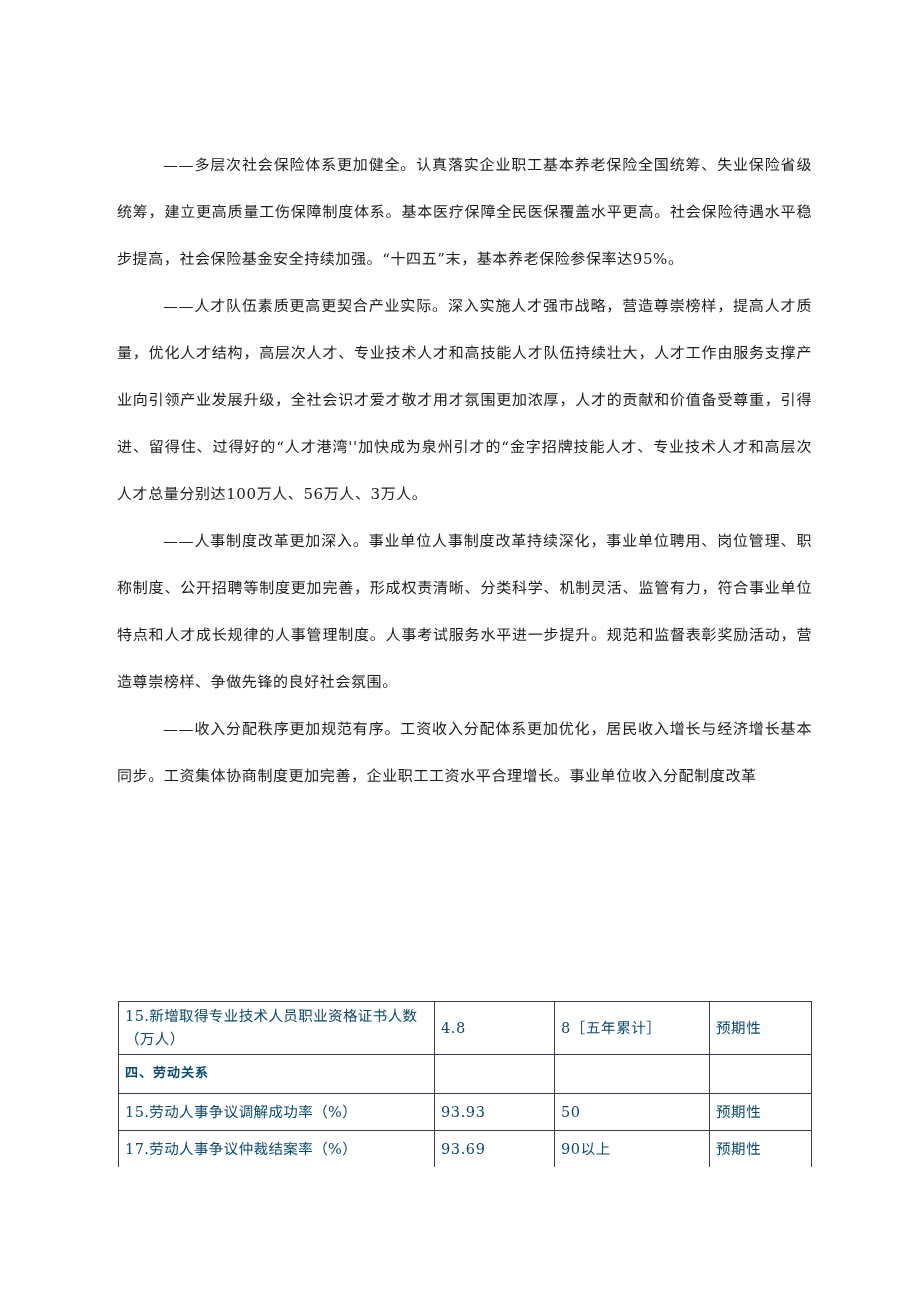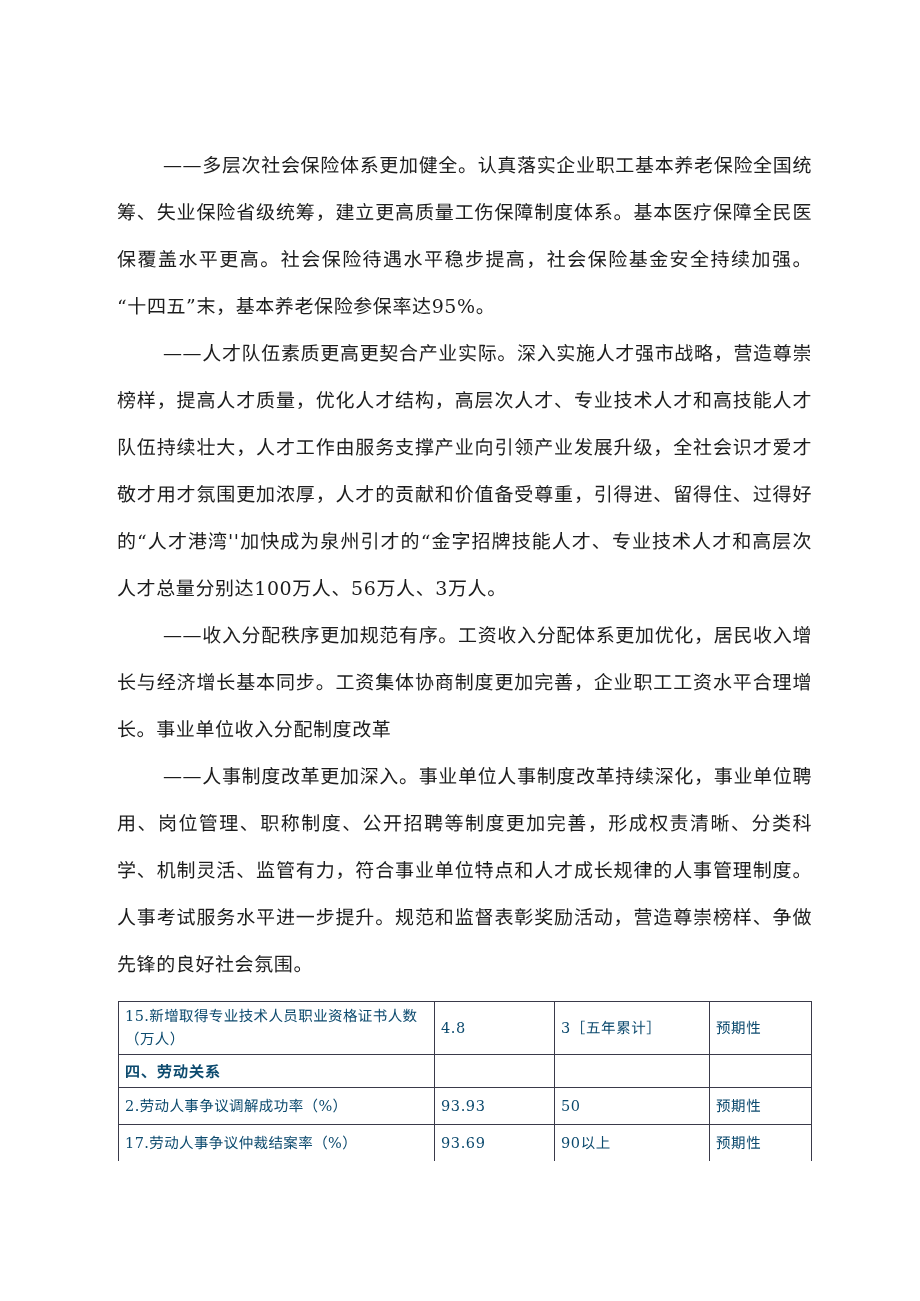--- a/index.html
+++ b/index.html
@@ -23,21 +23,21 @@
 
   
   .doc-body {
     position: absolute;
     left: 117px;
     top: 142px;
     width: 695px;
   }
   .para {
     font-family: "DejaVu Serif", "Liberation Serif", serif;
-    font-size: 19px;
+    font-size: 15px;
     line-height: 47px;
     letter-spacing: 0.6px;
     text-align: justify;
     text-justify: inter-character;
     text-indent: 46px;
     margin: 0 0 0 0;
     color: #1c1c1c;
     word-break: break-all;
   }
   .para + .para {
@@ -72,24 +72,24 @@
 
   td.name {
     text-align: left;
     letter-spacing: 0.4px;
   }
   td.num, td.type {
     letter-spacing: 0.6px;
   }
   tr.section td {
     font-weight: bold;
-    font-size: 15px;
+    font-size: 13px;
     letter-spacing: 1px;
     padding-top: 2px;
-    padding-bottom: 0;
+    padding-bottom: 6px;
   }
   tr.section td.blank {
     border-left: 1px solid #3a3a4a;
     border-right: 1px solid #3a3a4a;
   }
   tr.tall td {
     height: 46px;
   }
   tr.short td {
     height: 30px;
@@ -99,47 +99,47 @@
   }
 </style>
 </head>
 <body>
 
 <div class="page">
 
   <div class="doc-body">
     <p class="para">——多层次社会保险体系更加健全。认真落实企业职工基本养老保险全国统筹、失业保险省级统筹，建立更高质量工伤保障制度体系。基本医疗保障全民医保覆盖水平更高。社会保险待遇水平稳步提高，社会保险基金安全持续加强。“十四五”末，基本养老保险参保率达95%。</p>
     <p class="para">——人才队伍素质更高更契合产业实际。深入实施人才强市战略，营造尊崇榜样，提高人才质量，优化人才结构，高层次人才、专业技术人才和高技能人才队伍持续壮大，人才工作由服务支撑产业向引领产业发展升级，全社会识才爱才敬才用才氛围更加浓厚，人才的贡献和价值备受尊重，引得进、留得住、过得好的“人才港湾''加快成为泉州引才的“金字招牌技能人才、专业技术人才和高层次人才总量分别达100万人、56万人、3万人。</p>
+    <p class="para">——人事制度改革更加深入。事业单位人事制度改革持续深化，事业单位聘用、岗位管理、职称制度、公开招聘等制度更加完善，形成权责清晰、分类科学、机制灵活、监管有力，符合事业单位特点和人才成长规律的人事管理制度。人事考试服务水平进一步提升。规范和监督表彰奖励活动，营造尊崇榜样、争做先锋的良好社会氛围。</p>
     <p class="para">——收入分配秩序更加规范有序。工资收入分配体系更加优化，居民收入增长与经济增长基本同步。工资集体协商制度更加完善，企业职工工资水平合理增长。事业单位收入分配制度改革</p>
-    <p class="para">——人事制度改革更加深入。事业单位人事制度改革持续深化，事业单位聘用、岗位管理、职称制度、公开招聘等制度更加完善，形成权责清晰、分类科学、机制灵活、监管有力，符合事业单位特点和人才成长规律的人事管理制度。人事考试服务水平进一步提升。规范和监督表彰奖励活动，营造尊崇榜样、争做先锋的良好社会氛围。</p>
   </div>
 
   <div class="metrics-table-wrap">
     <table class="metrics">
       <colgroup>
         <col class="c-name">
         <col class="c-cur">
         <col class="c-tgt">
         <col class="c-type">
       </colgroup>
       <tbody>
         <tr class="tall">
           <td class="name">15.新增取得专业技术人员职业资格证书人数（万人）</td>
           <td class="num">4.8</td>
-          <td class="num">3［五年累计］</td>
+          <td class="num">8［五年累计］</td>
           <td class="type">预期性</td>
         </tr>
         <tr class="section short">
           <td class="name">四、劳动关系</td>
           <td class="blank"></td>
           <td class="blank"></td>
           <td class="blank"></td>
         </tr>
         <tr class="short">
-          <td class="name">2.劳动人事争议调解成功率（%）</td>
+          <td class="name">15.劳动人事争议调解成功率（%）</td>
           <td class="num">93.93</td>
           <td class="num">50</td>
           <td class="type">预期性</td>
         </tr>
         <tr class="short last">
           <td class="name">17.劳动人事争议仲裁结案率（%）</td>
           <td class="num">93.69</td>
           <td class="num">90以上</td>
           <td class="type">预期性</td>
         </tr>

